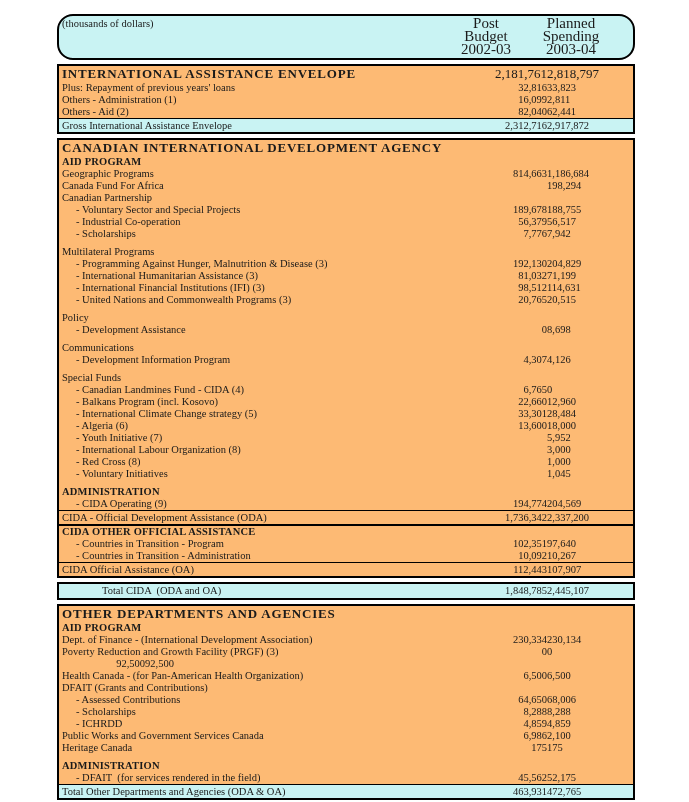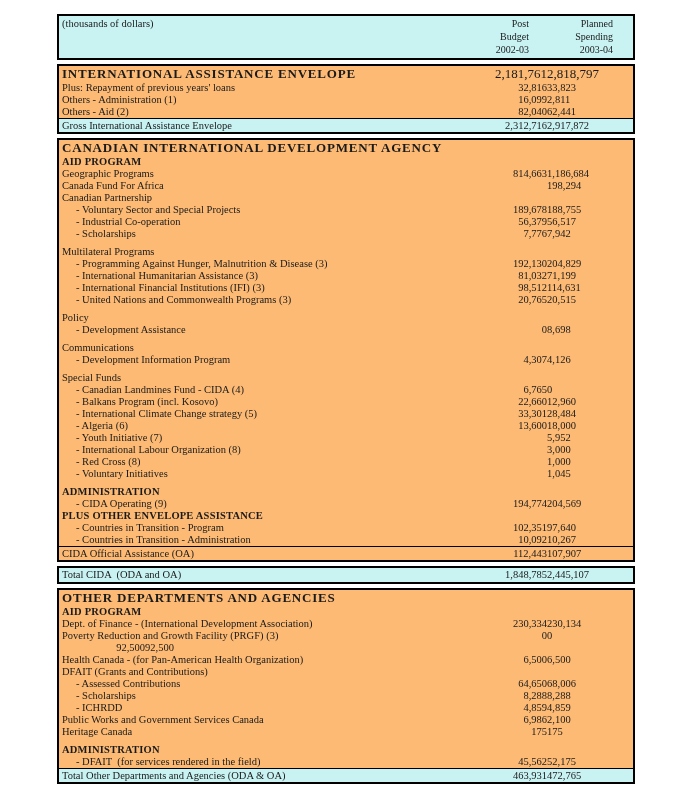--- a/index.html
+++ b/index.html
@@ -25,31 +25,32 @@
     border: 2px solid var(--border-color);
     margin-bottom: 4px;
     background: #fdba74;
   }
   
   .header-box {
     background: var(--highlight);
     display: flex;
     align-items: flex-start;
     padding: 1px 0 2px 0;
+    border-radius: 16px;
   }
   .header-box .unit {
     flex: 1;
     font-size: 10.5px;
     line-height: 13px;
     padding-left: 3px;
   }
   .header-box .hcol {
     width: 86px;
-    text-align: right;
-    font-size: 10px;
+    text-align: center;
+    font-size: 15px;
     line-height: 13px;
     white-space: pre-line;
   }
   .header-box .hcol.last {
     width: 84px;
     padding-right: 20px;
   }
   
   .row {
     display: flex;
@@ -95,20 +96,21 @@
   .row.total {
     background: var(--highlight);
     border-top: 1px solid var(--border-color);
     line-height: 13px;
     min-height: 13px;
   }
   .row.total-single {
     background: var(--highlight);
     line-height: 14px;
     min-height: 14px;
+    padding-left: 40px;
   }
   .row.oda {
     border-top: 1px solid var(--border-color);
     border-bottom: 2px solid var(--border-color);
     line-height: 13px;
     min-height: 13px;
   }
   .row.oa {
     border-top: 1px solid var(--border-color);
     line-height: 13px;
@@ -298,22 +300,27 @@
       <div class="row subheader">
         <span class="lbl">ADMINISTRATION</span>
         <span class="v1"></span>
         <span class="v2"></span>
       </div>
       <div class="row indent">
         <span class="lbl">- CIDA Operating (9)</span>
         <span class="v1">194,774</span>
         <span class="v2">204,569</span>
       </div>
+      <div class="row oda">
+        <span class="lbl">CIDA - Official Development Assistance (ODA)</span>
+        <span class="v1">1,736,342</span>
+        <span class="v2">2,337,200</span>
+      </div>
       <div class="row subheader">
-        <span class="lbl">PLUS OTHER ENVELOPE ASSISTANCE</span>
+        <span class="lbl">CIDA OTHER OFFICIAL ASSISTANCE</span>
         <span class="v1"></span>
         <span class="v2"></span>
       </div>
       <div class="row indent">
         <span class="lbl">- Countries in Transition - Program</span>
         <span class="v1">102,351</span>
         <span class="v2">97,640</span>
       </div>
       <div class="row indent">
         <span class="lbl">- Countries in Transition - Administration</span>

